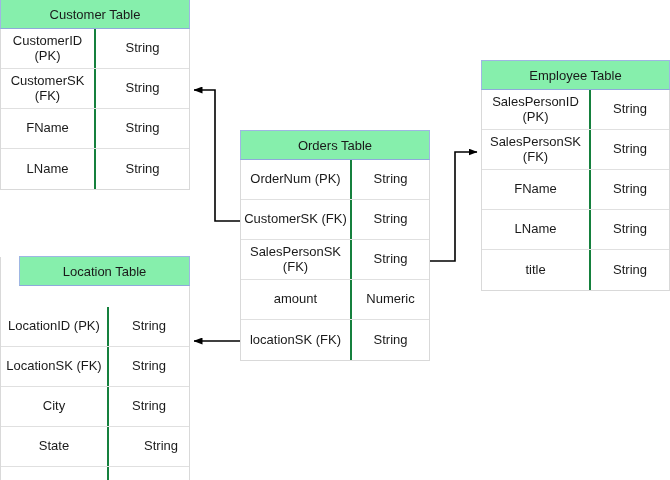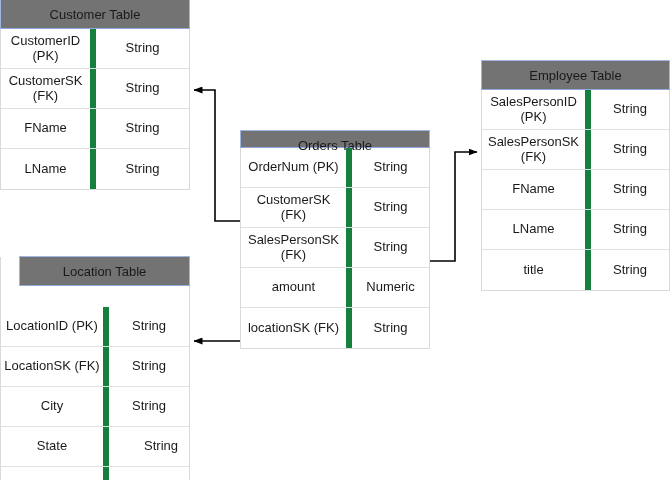--- a/index.html
+++ b/index.html
@@ -28,21 +28,21 @@
     border: 1px solid #d9d9d9;
     border-top: none;
   }
   .tbl-header {
     box-sizing: border-box;
     height: 30px;
     line-height: 29px;
     text-align: center;
     font-size: 13px;
     color: #1a1a1a;
-    background: #737373;
+    background: #86efac;
     border: 1px solid #9fb6e3;
     border-bottom: 1px solid #8fa9da;
     margin: -1px -1px 0 -1px;
   }
   .tbl-row {
     display: flex;
     box-sizing: border-box;
     border-bottom: 1px solid #e0e0e0;
   }
   .tbl-row:last-child {
@@ -54,21 +54,21 @@
     align-items: center;
     justify-content: center;
     text-align: center;
     font-size: 13px;
     color: #1a1a1a;
     line-height: 1.15;
     padding: 2px 3px;
     overflow: hidden;
   }
   .cell.name {
-    border-right: 6px solid #15803d;
+    border-right: 2px solid #15803d;
   }
   svg.links {
     position: absolute;
     left: 0;
     top: 0;
     width: 670px;
     height: 480px;
     pointer-events: none;
   }
 </style>
@@ -124,21 +124,21 @@
       <div class="tbl-row" style="height: 40px; gap: 24px;">
         <div class="cell name" style="width: 108px; flex: 0 0 108px;">State</div>
         <div class="cell type" style="flex: 1 1 auto;">String</div>
       </div>
       <div class="tbl-row" style="height: 40px;">
         <div class="cell name" style="width: 108px; flex: 0 0 108px;">zipcode</div>
         <div class="cell type" style="flex: 1 1 auto;">Integer</div>
       </div>
     </div>
     <div class="er-table" style="left: 240px; top: 131px; width: 190px;">
-      <div class="tbl-header" style="height: 18px; line-height: 29px;">Orders Table</div>
+      <div class="tbl-header" style="height: 30px; line-height: 29px;">Orders Table</div>
       <div class="tbl-row" style="height: 40px;">
         <div class="cell name" style="width: 111px; flex: 0 0 111px;">OrderNum (PK)</div>
         <div class="cell type" style="flex: 1 1 auto;">String</div>
       </div>
       <div class="tbl-row" style="height: 40px;">
         <div class="cell name" style="width: 111px; flex: 0 0 111px;">CustomerSK (FK)</div>
         <div class="cell type" style="flex: 1 1 auto;">String</div>
       </div>
       <div class="tbl-row" style="height: 40px;">
         <div class="cell name" style="width: 111px; flex: 0 0 111px;">SalesPersonSK (FK)</div>

